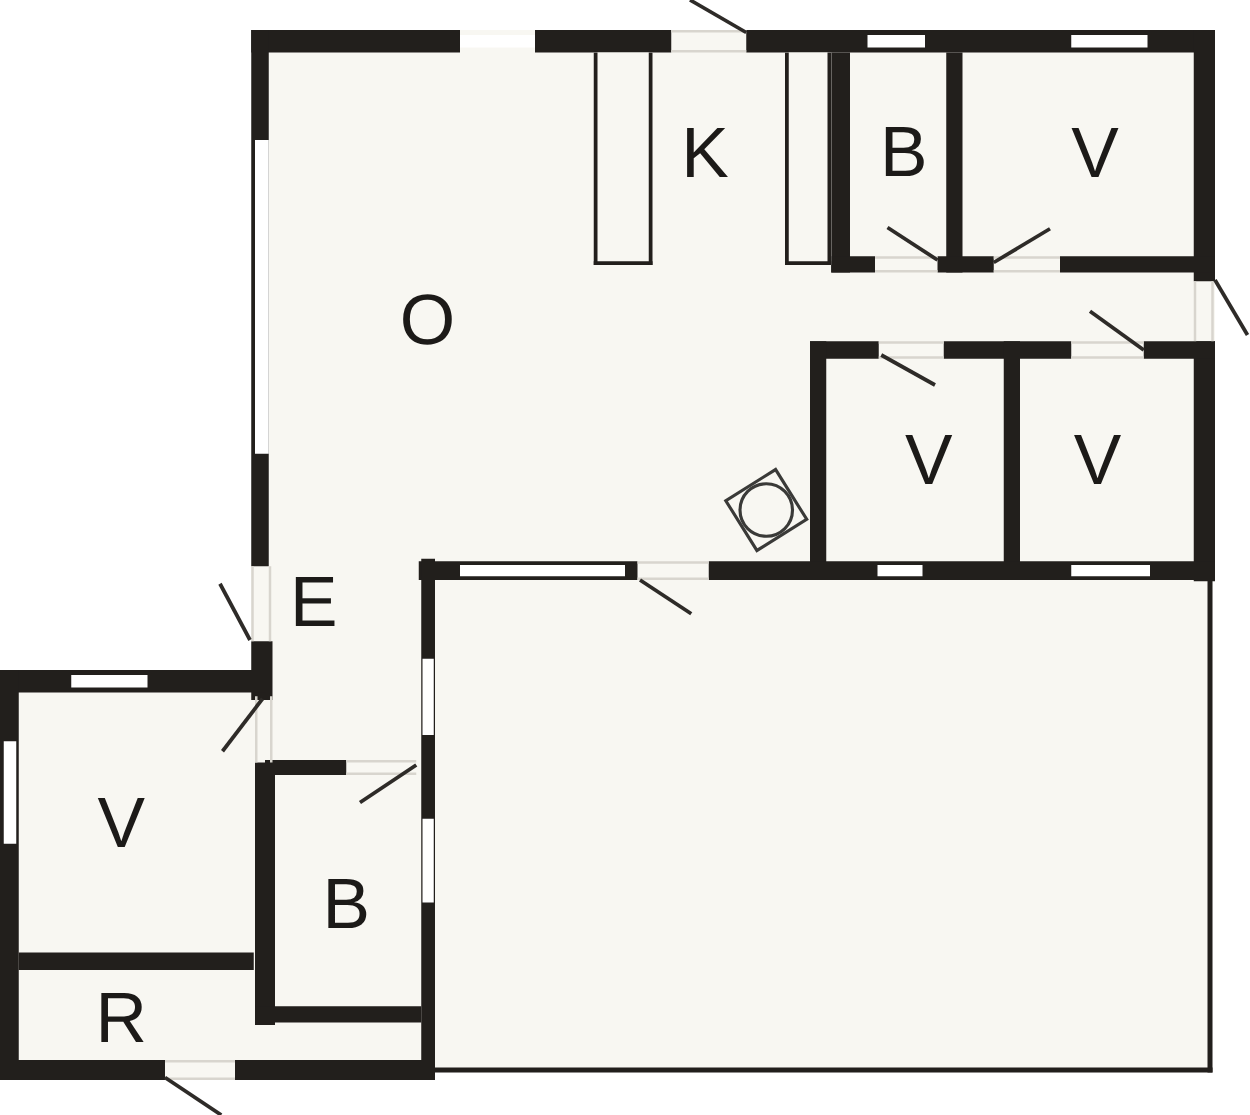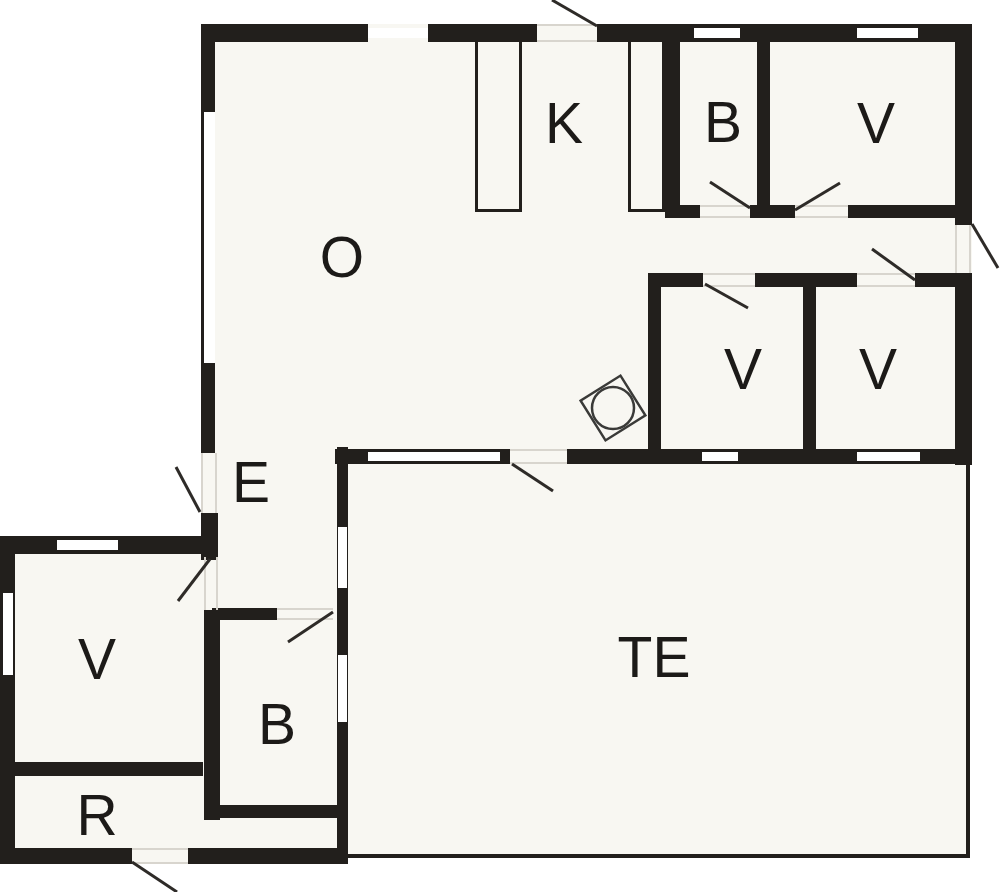--- a/index.html
+++ b/index.html
@@ -108,14 +108,13 @@
     <div class="room-label" style="left: 342px; top: 257px; font-size: 57px; color: rgb(28, 26, 24);">O</div>
     <div class="room-label" style="left: 564px; top: 123px; font-size: 57px; color: rgb(28, 26, 24);">K</div>
     <div class="room-label" style="left: 723px; top: 122px; font-size: 57px; color: rgb(28, 26, 24);">B</div>
     <div class="room-label" style="left: 876px; top: 123px; font-size: 57px; color: rgb(28, 26, 24);">V</div>
     <div class="room-label" style="left: 743px; top: 369px; font-size: 57px; color: rgb(28, 26, 24);">V</div>
     <div class="room-label" style="left: 878px; top: 369px; font-size: 57px; color: rgb(28, 26, 24);">V</div>
     <div class="room-label" style="left: 251px; top: 482px; font-size: 57px; color: rgb(28, 26, 24);">E</div>
     <div class="room-label" style="left: 97px; top: 659px; font-size: 57px; color: rgb(28, 26, 24);">V</div>
     <div class="room-label" style="left: 97px; top: 815px; font-size: 57px; color: rgb(28, 26, 24);">R</div>
     <div class="room-label" style="left: 277px; top: 724px; font-size: 57px; color: rgb(28, 26, 24);">B</div>
-    <div class="room-label" style="left: 654px; top: 657px; font-size: 57px; color: rgb(28, 26, 24);">TE</div>
   </div>
 
 </body></html>

